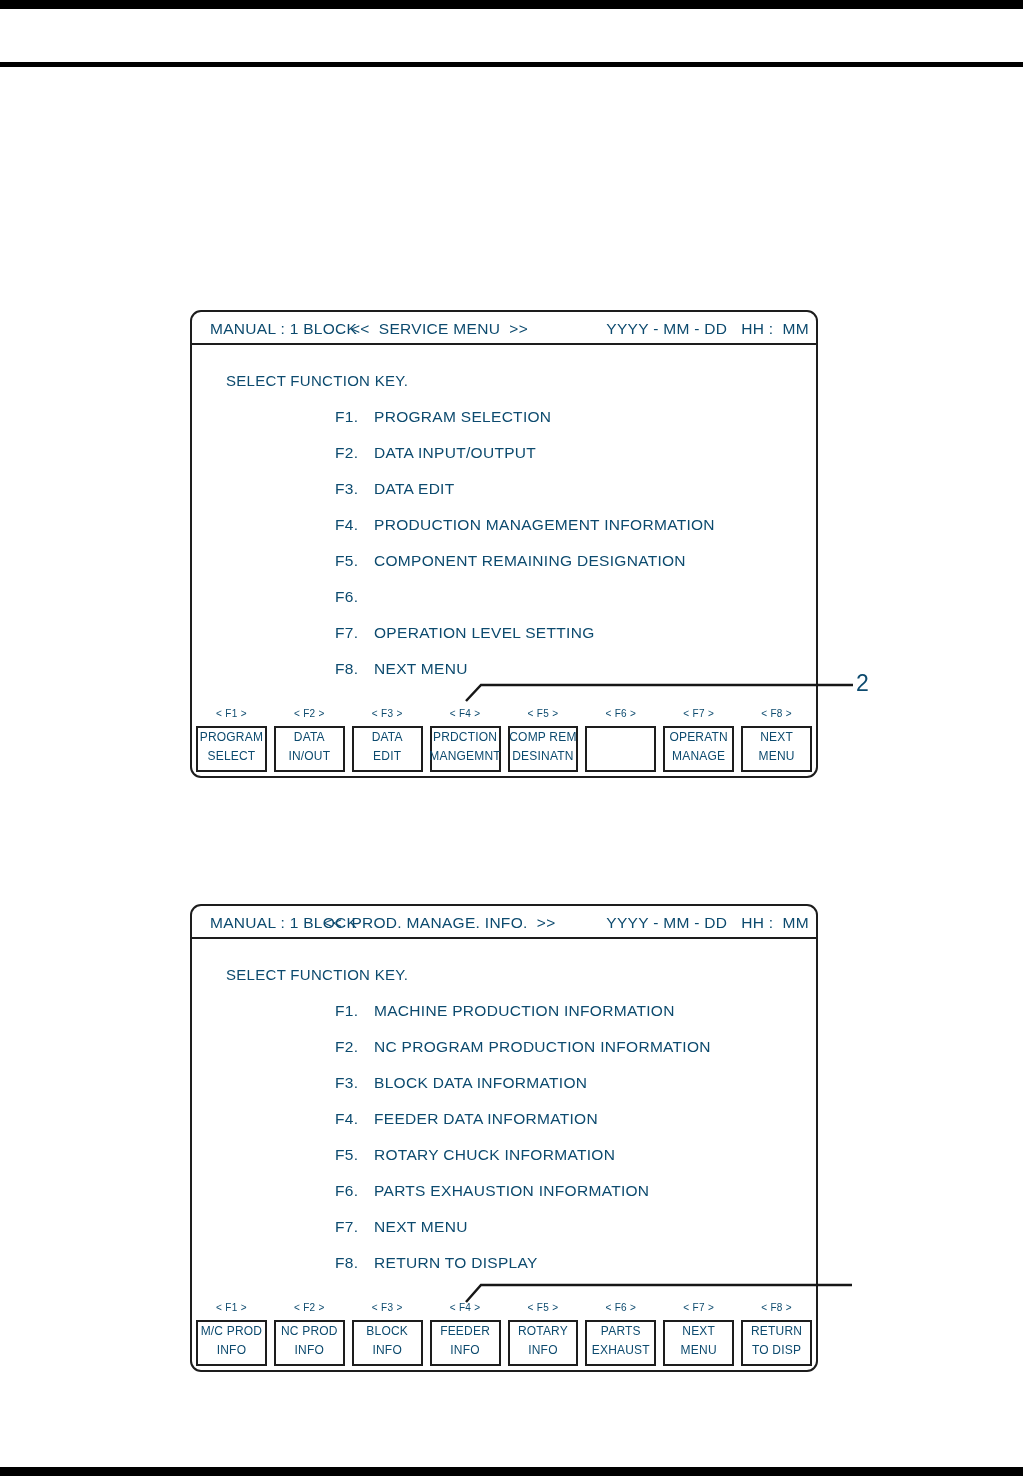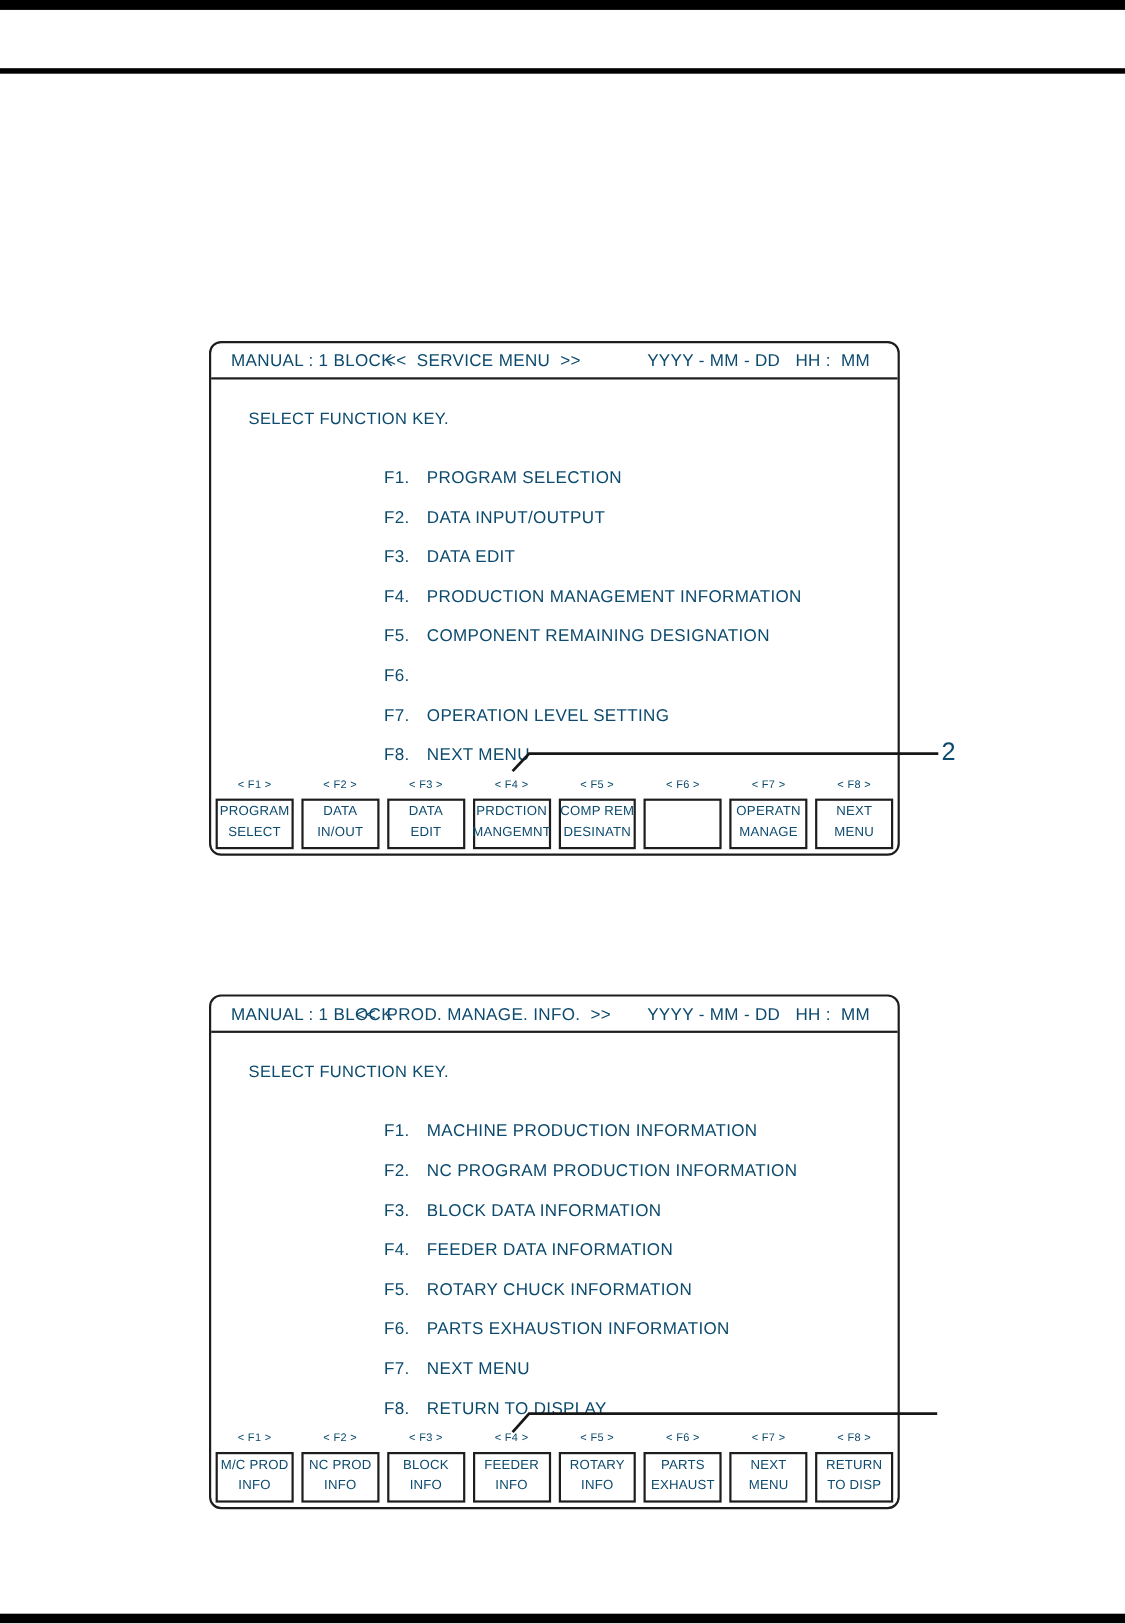--- a/index.html
+++ b/index.html
@@ -16,26 +16,26 @@
     position:absolute;left:190px;width:624px;height:464px;
     border:2px solid #1d1d1d;border-radius:11px;background:#fff;
   }
   #screen1{top:310px;}
   #screen2{top:904px;}
 
   .scr-header{position:absolute;top:0;left:0;right:0;height:31px;border-bottom:2px solid #1d1d1d;}
   .hdr-txt{position:absolute;top:8px;font-size:15.5px;letter-spacing:.3px;white-space:pre;}
   .hdr-mode{left:18px;}
   .hdr-title{left:120px;width:255px;text-align:center;}
-  .hdr-date{right:25px;}
+  .hdr-date{right:7px;}
 
   .prompt{position:absolute;left:34px;top:60px;font-size:15px;letter-spacing:.3px;}
 
   .menu{position:absolute;left:0;top:96px;right:0;}
-  .menu-row{height:36px;display:flex;align-items:flex-end;font-size:15.5px;letter-spacing:.3px;margin-left:14px;}
+  .menu-row{height:36px;display:flex;align-items:flex-start;font-size:15.5px;letter-spacing:.3px;}
   .menu-key{margin-left:143px;width:39px;flex:none;}
   .menu-label{white-space:pre;}
 
   .fkeys{position:absolute;left:4px;right:4px;top:393px;display:flex;gap:7px;}
   .fkey-col{flex:1;min-width:0;text-align:center;}
   .fkey-cap{font-size:10px;height:21px;line-height:18px;white-space:pre;letter-spacing:.3px;}
   .fkey-btn{
     border:2px solid #1d1d1d;height:42px;background:#fff;
     display:flex;flex-direction:column;align-items:center;justify-content:flex-start;
     font-size:12px;line-height:19px;letter-spacing:.2px;white-space:pre;cursor:default;

